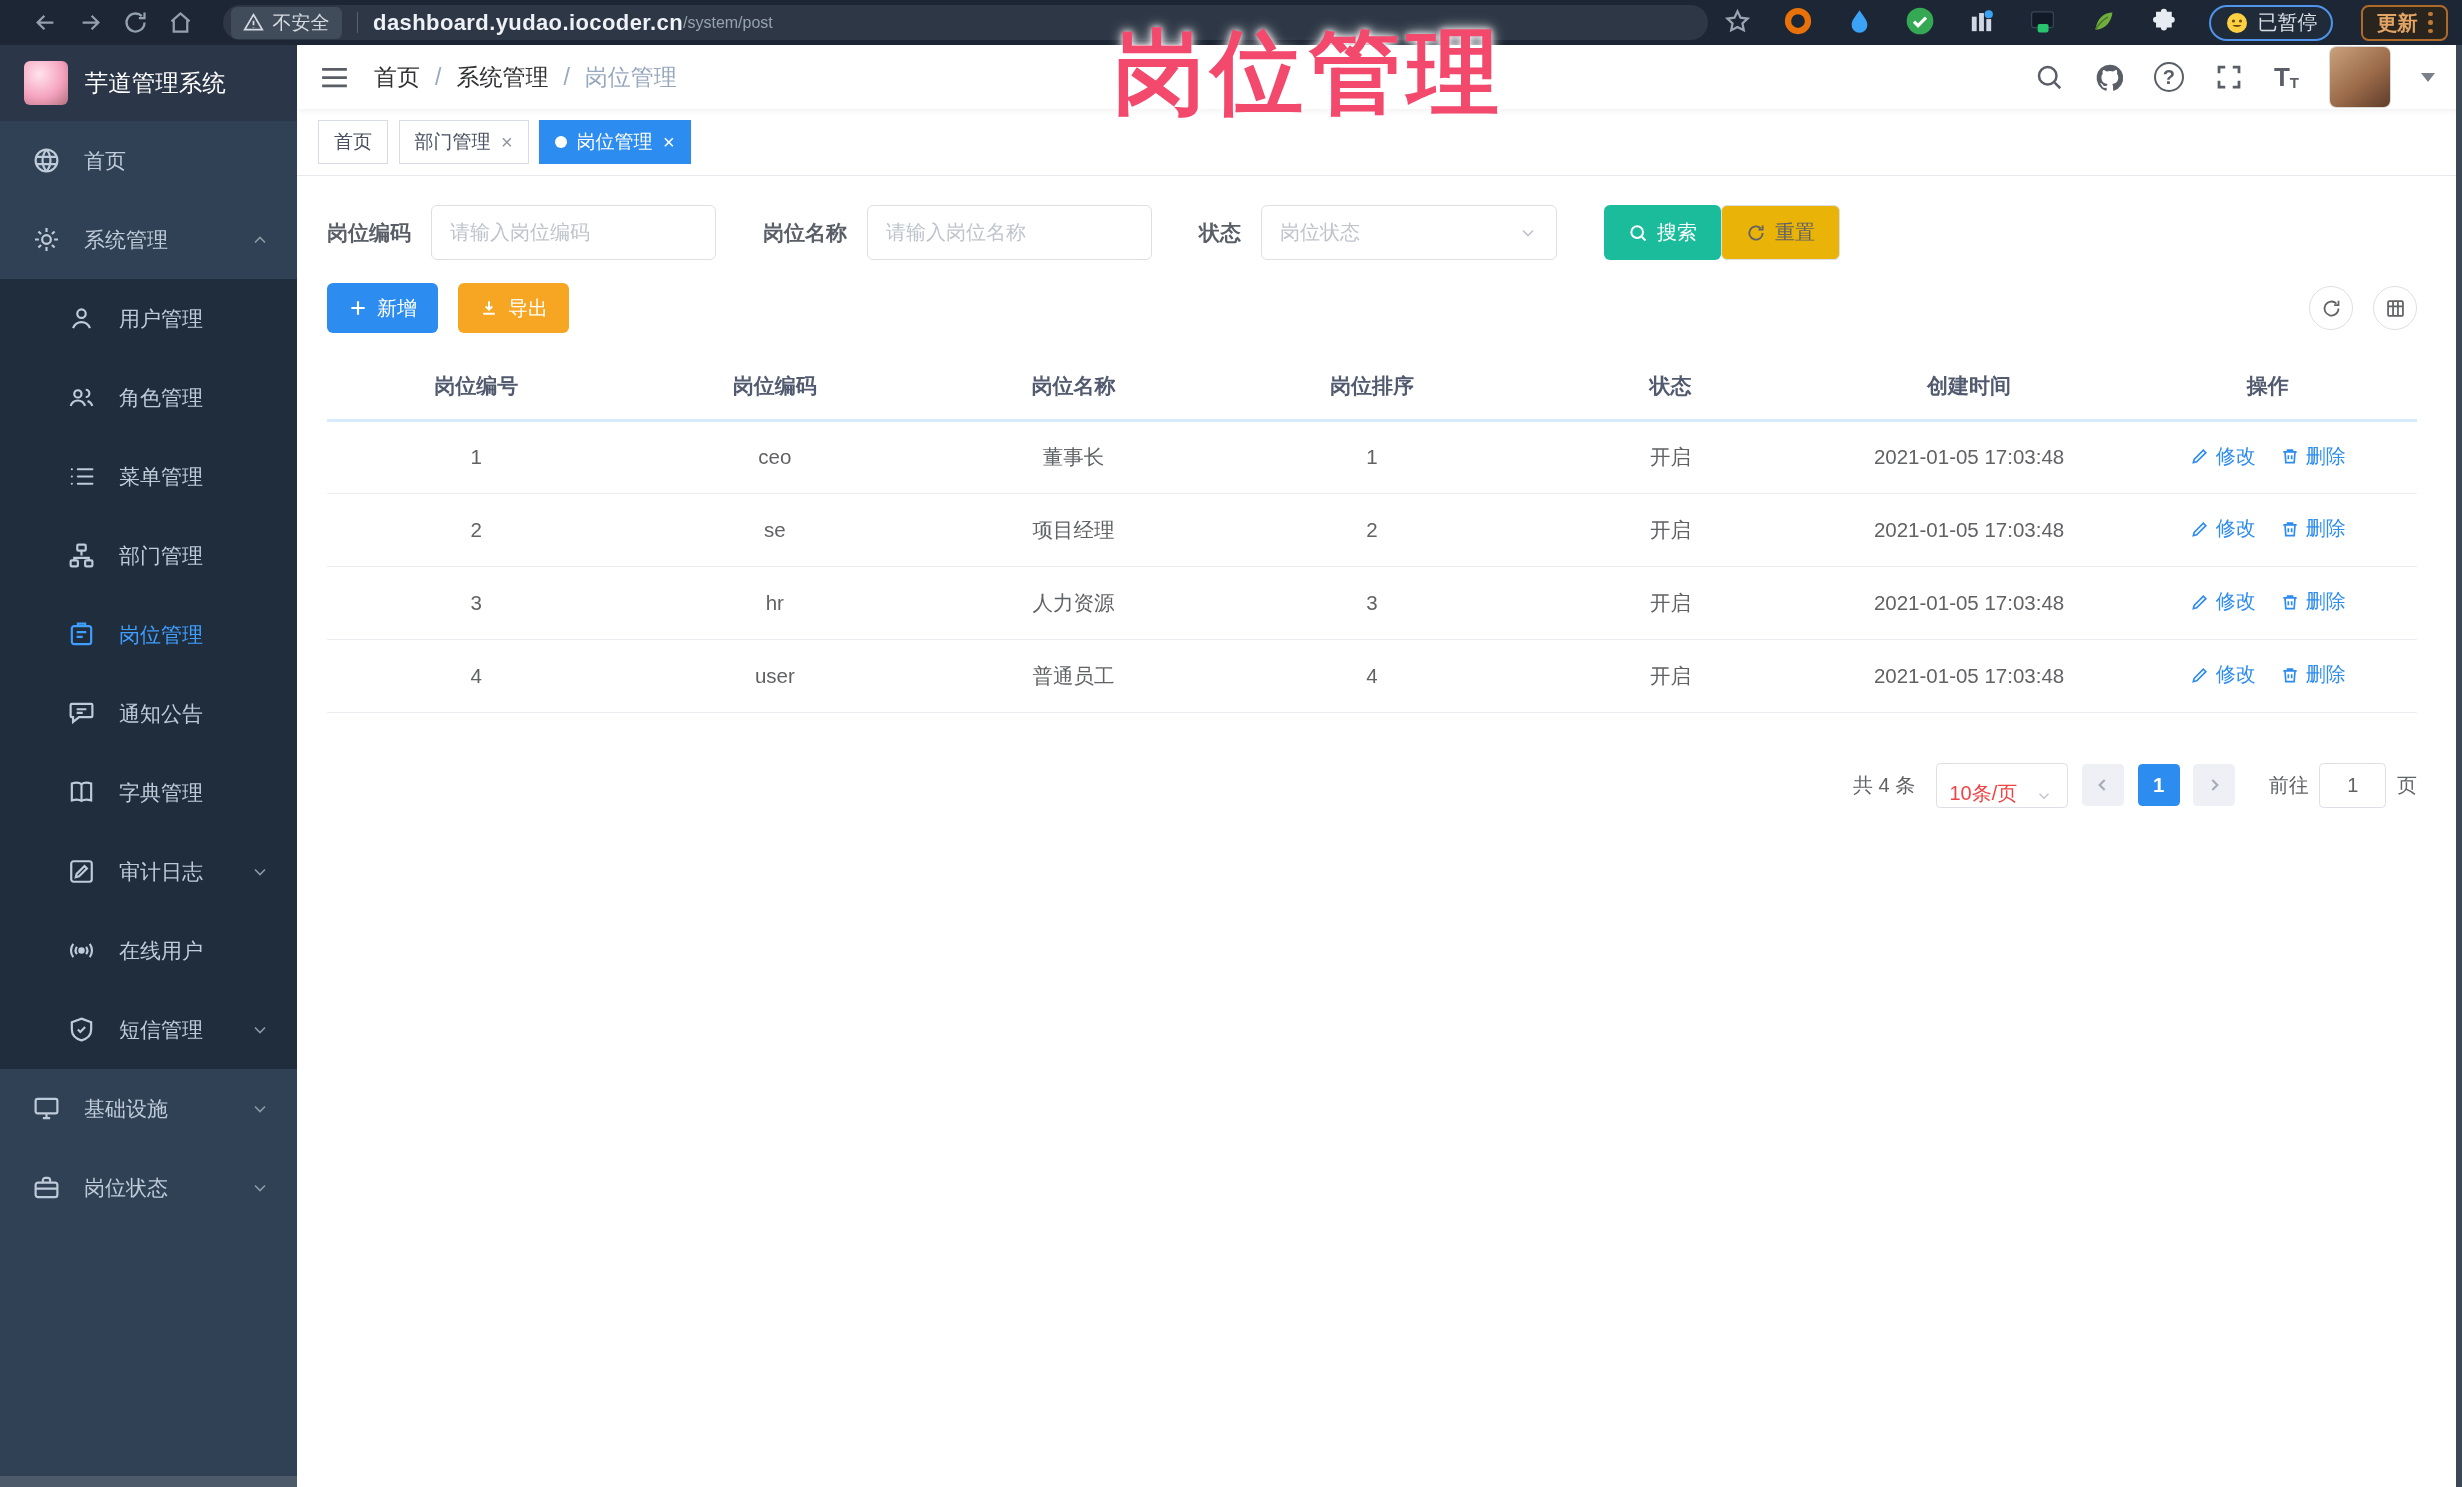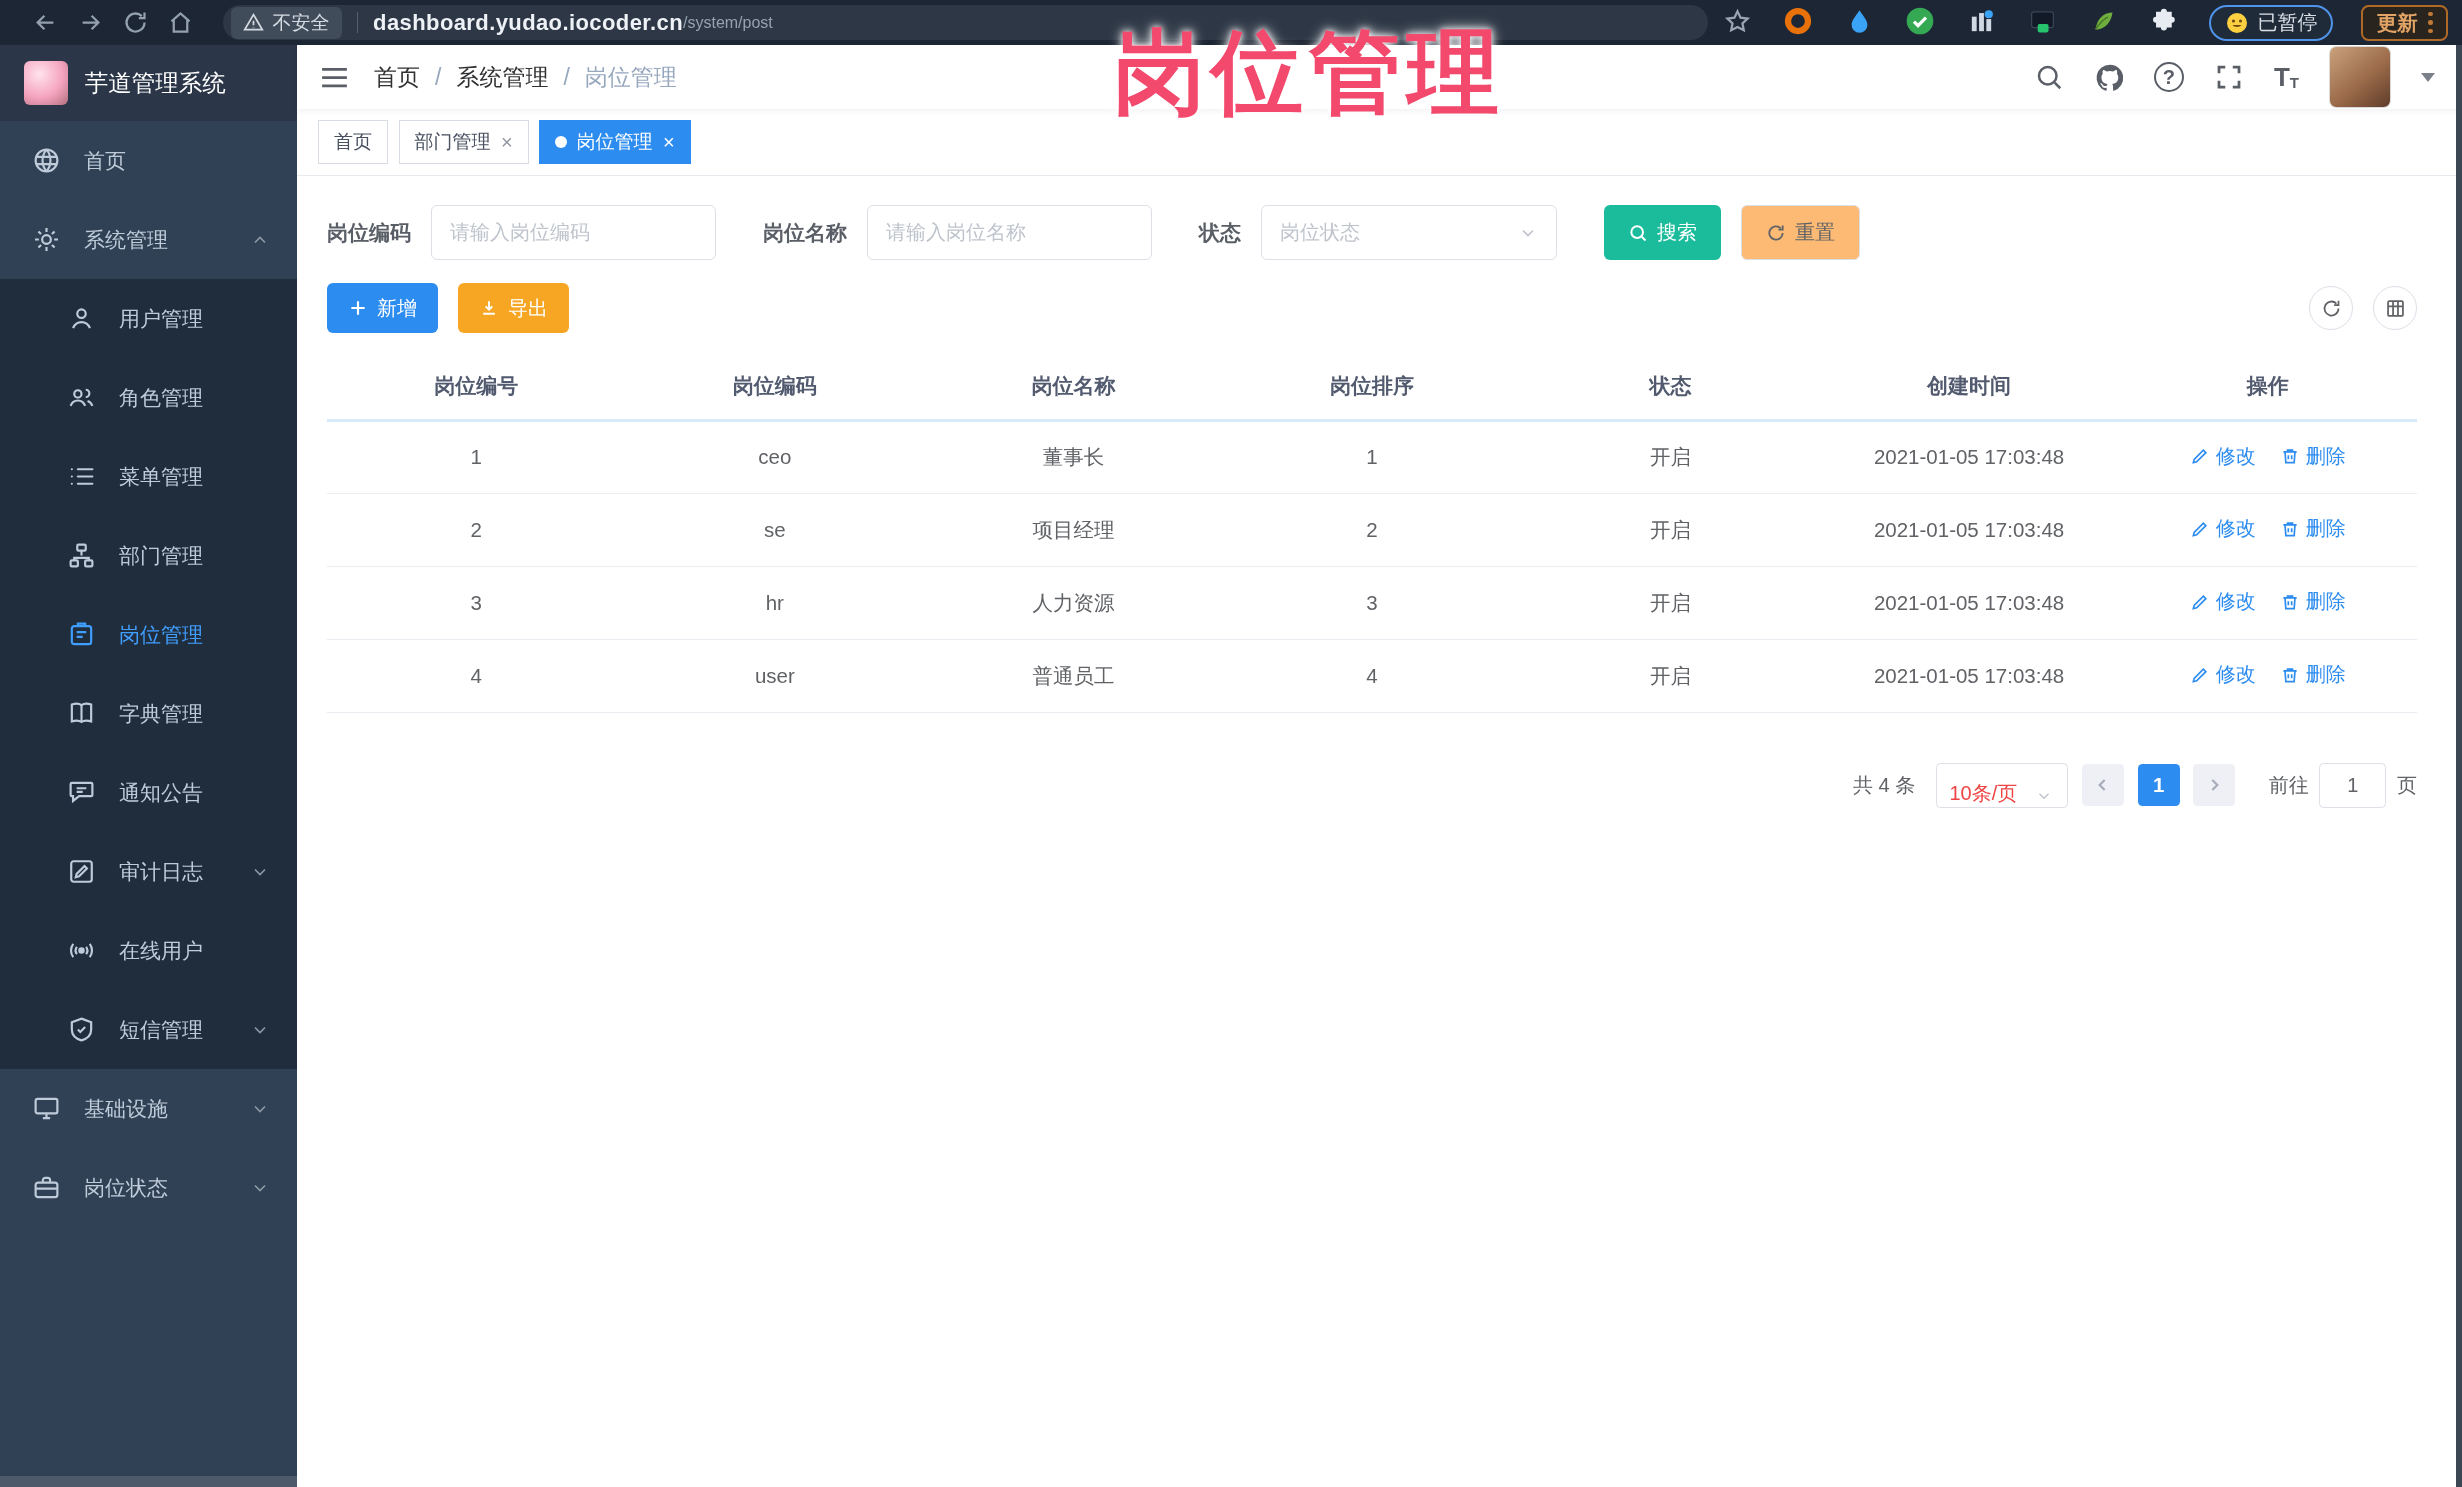--- a/index.html
+++ b/index.html
@@ -63,21 +63,21 @@
   
   .content{flex:1;padding:29px 45px 0 30px;position:relative;background:#fff}
   .filters{display:flex;align-items:center;margin-bottom:23px}
   .fgroup{display:flex;align-items:center;margin-right:47px}
   .flabel{font-size:21px;font-weight:bold;color:#5a5e66;margin-right:20px;white-space:nowrap}
   .finput{width:285px;height:55px;border:1.5px solid #dcdfe6;border-radius:6px;padding:0 18px;font-size:20px;color:#606266;outline:none;font-family:Liberation Sans, sans-serif}
   .finput::placeholder{color:#bfc4cc}
   .fselect{width:296px;height:55px;border:1.5px solid #dcdfe6;border-radius:6px;padding:0 18px;display:flex;align-items:center;justify-content:space-between;color:#bfc4cc;font-size:20px;cursor:pointer;background:#fff}
   .btn{height:55px;border:none;border-radius:6px;display:inline-flex;align-items:center;gap:9px;font-size:20px;padding:0 24px;cursor:pointer;font-family:inherit}
   .btn-search{background:#1abc9c;color:#fff}
-  .btn-reset{background:#fdba74;color:#606266;border:1.5px solid #dcdfe6;margin-left:20px}
+  .btn-reset{background:#eab308;color:#606266;border:1.5px solid #dcdfe6;}
   .actions{display:flex;align-items:center;margin-bottom:20px}
   .btn-sm{height:50px;border:none;border-radius:6px;display:inline-flex;align-items:center;gap:9px;font-size:20px;padding:0 21px;cursor:pointer;font-family:inherit}
   .btn-add{background:#2d8cf0;color:#fff}
   .btn-export{background:#f6a623;color:#fff;margin-left:20px}
   .tool-circles{margin-left:auto;display:flex;gap:20px}
   .circle-btn{width:44px;height:44px;border-radius:50%;border:1.5px solid #dcdfe6;background:#fff;color:#606266;display:flex;align-items:center;justify-content:center;cursor:pointer}
 
   table.grid{width:100%;border-collapse:collapse;table-layout:fixed}
   .grid th{height:67px;font-size:21px;color:#515a6e;font-weight:bold;border-bottom:3.8px solid #d8ebfc;text-align:center}
   .grid td{height:73px;font-size:20.5px;color:#606266;text-align:center;border-bottom:0.8px solid #e9ecf1}
@@ -283,34 +283,34 @@
               <svg viewBox="0 0 24 24" width="29" height="29" fill="none" stroke="currentColor" stroke-width="1.8">
                 <rect x="4" y="5" width="16" height="15" rx="2"></rect>
                 <path d="M9 5V3h6v2M8 10h8M8 14h5"></path>
               </svg>
             </span>
           <span>岗位管理</span>
         </div>
         <div class="nav-item">
           <span class="ic">
               <svg viewBox="0 0 24 24" width="29" height="29" fill="none" stroke="currentColor" stroke-width="1.8">
+                <path d="M4 4h16a1 1 0 0 1 1 1v9a1 1 0 0 1-1 1H10l-5 4v-4H4a1 1 0 0 1-1-1V5a1 1 0 0 1 1-1z"></path>
+                <path d="M8 8.5h8M8 11.5h5"></path>
+              </svg>
+            </span>
+          <span>通知公告</span>
+        </div>
+        <div class="nav-item">
+          <span class="ic">
+              <svg viewBox="0 0 24 24" width="29" height="29" fill="none" stroke="currentColor" stroke-width="1.8">
                 <path d="M12 5c-2-1.4-5-1.4-8-.5v14c3-.9 6-.9 8 .5 2-1.4 5-1.4 8-.5v-14c-3-.9-6-.9-8 .5z"></path>
                 <path d="M12 5v14"></path>
               </svg>
             </span>
           <span>字典管理</span>
-        </div>
-        <div class="nav-item">
-          <span class="ic">
-              <svg viewBox="0 0 24 24" width="29" height="29" fill="none" stroke="currentColor" stroke-width="1.8">
-                <path d="M4 4h16a1 1 0 0 1 1 1v9a1 1 0 0 1-1 1H10l-5 4v-4H4a1 1 0 0 1-1-1V5a1 1 0 0 1 1-1z"></path>
-                <path d="M8 8.5h8M8 11.5h5"></path>
-              </svg>
-            </span>
-          <span>通知公告</span>
         </div>
         <div class="nav-item">
           <span class="ic">
               <svg viewBox="0 0 24 24" width="29" height="29" fill="none" stroke="currentColor" stroke-width="1.8">
                 <rect x="3.5" y="3.5" width="17" height="17" rx="2"></rect>
                 <path d="M14.5 7.5l2 2L10 16l-2.7.7L8 14z"></path>
               </svg>
             </span>
           <span>审计日志</span>
           <span class="arrow">

